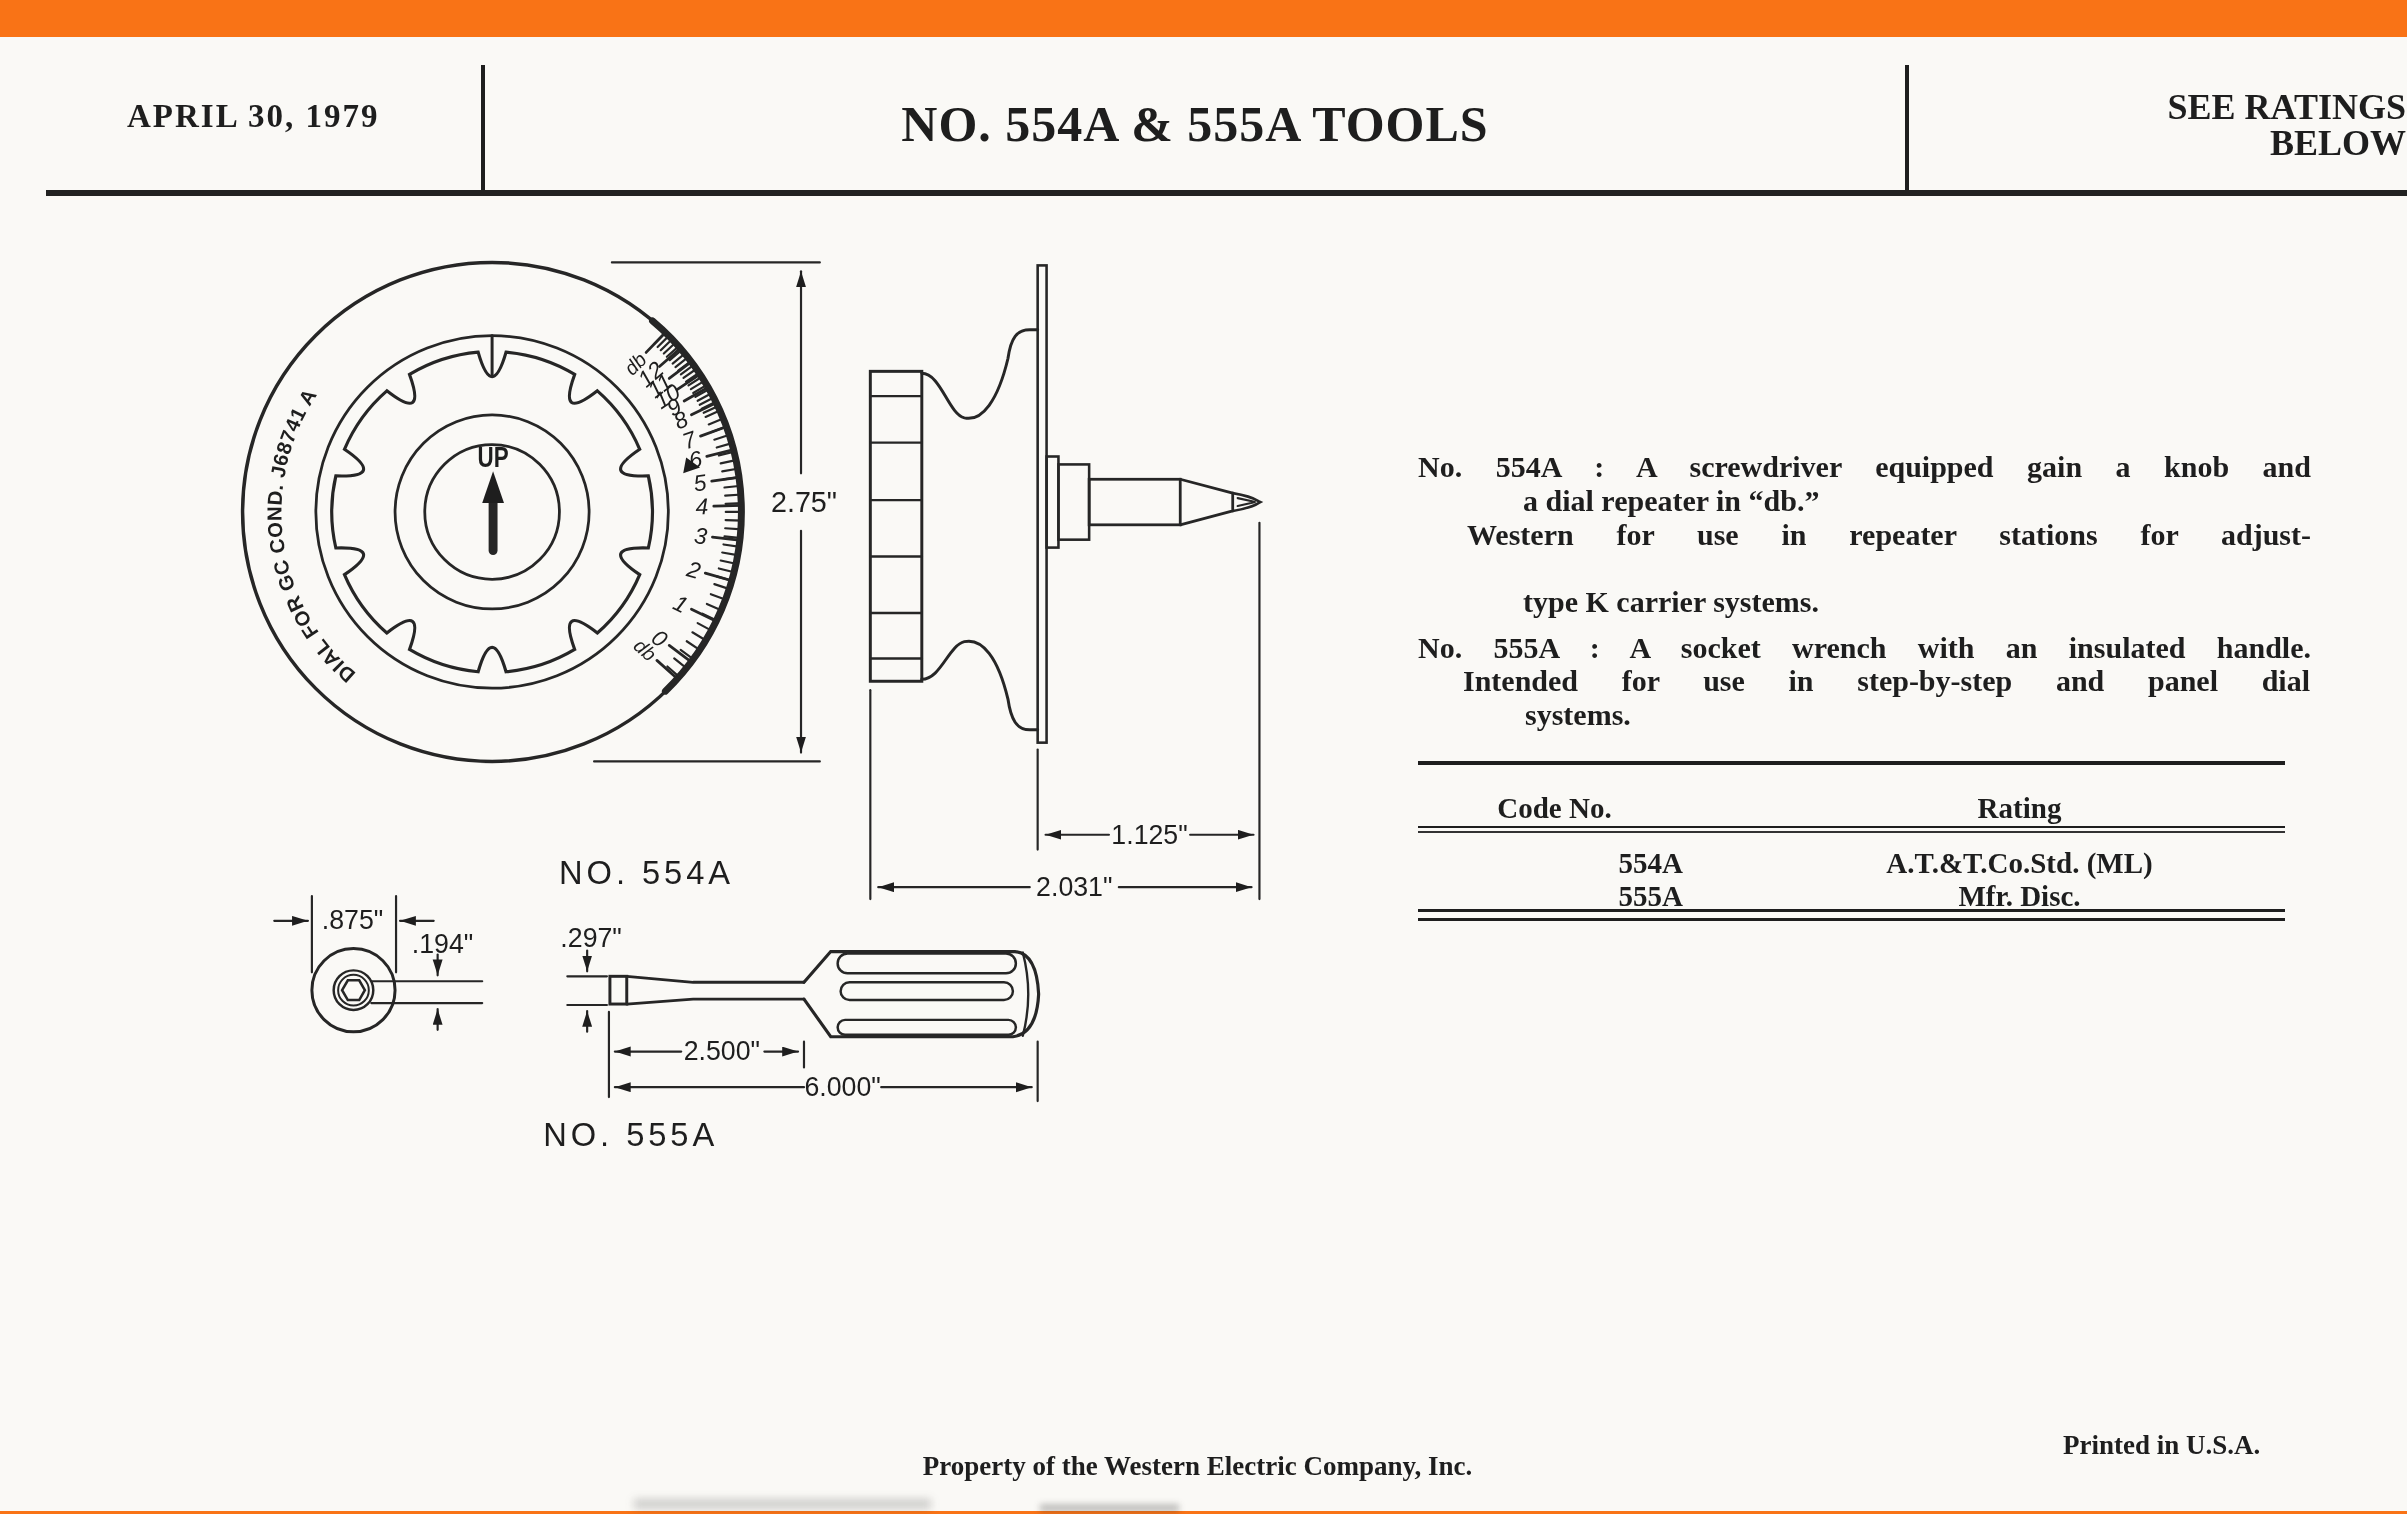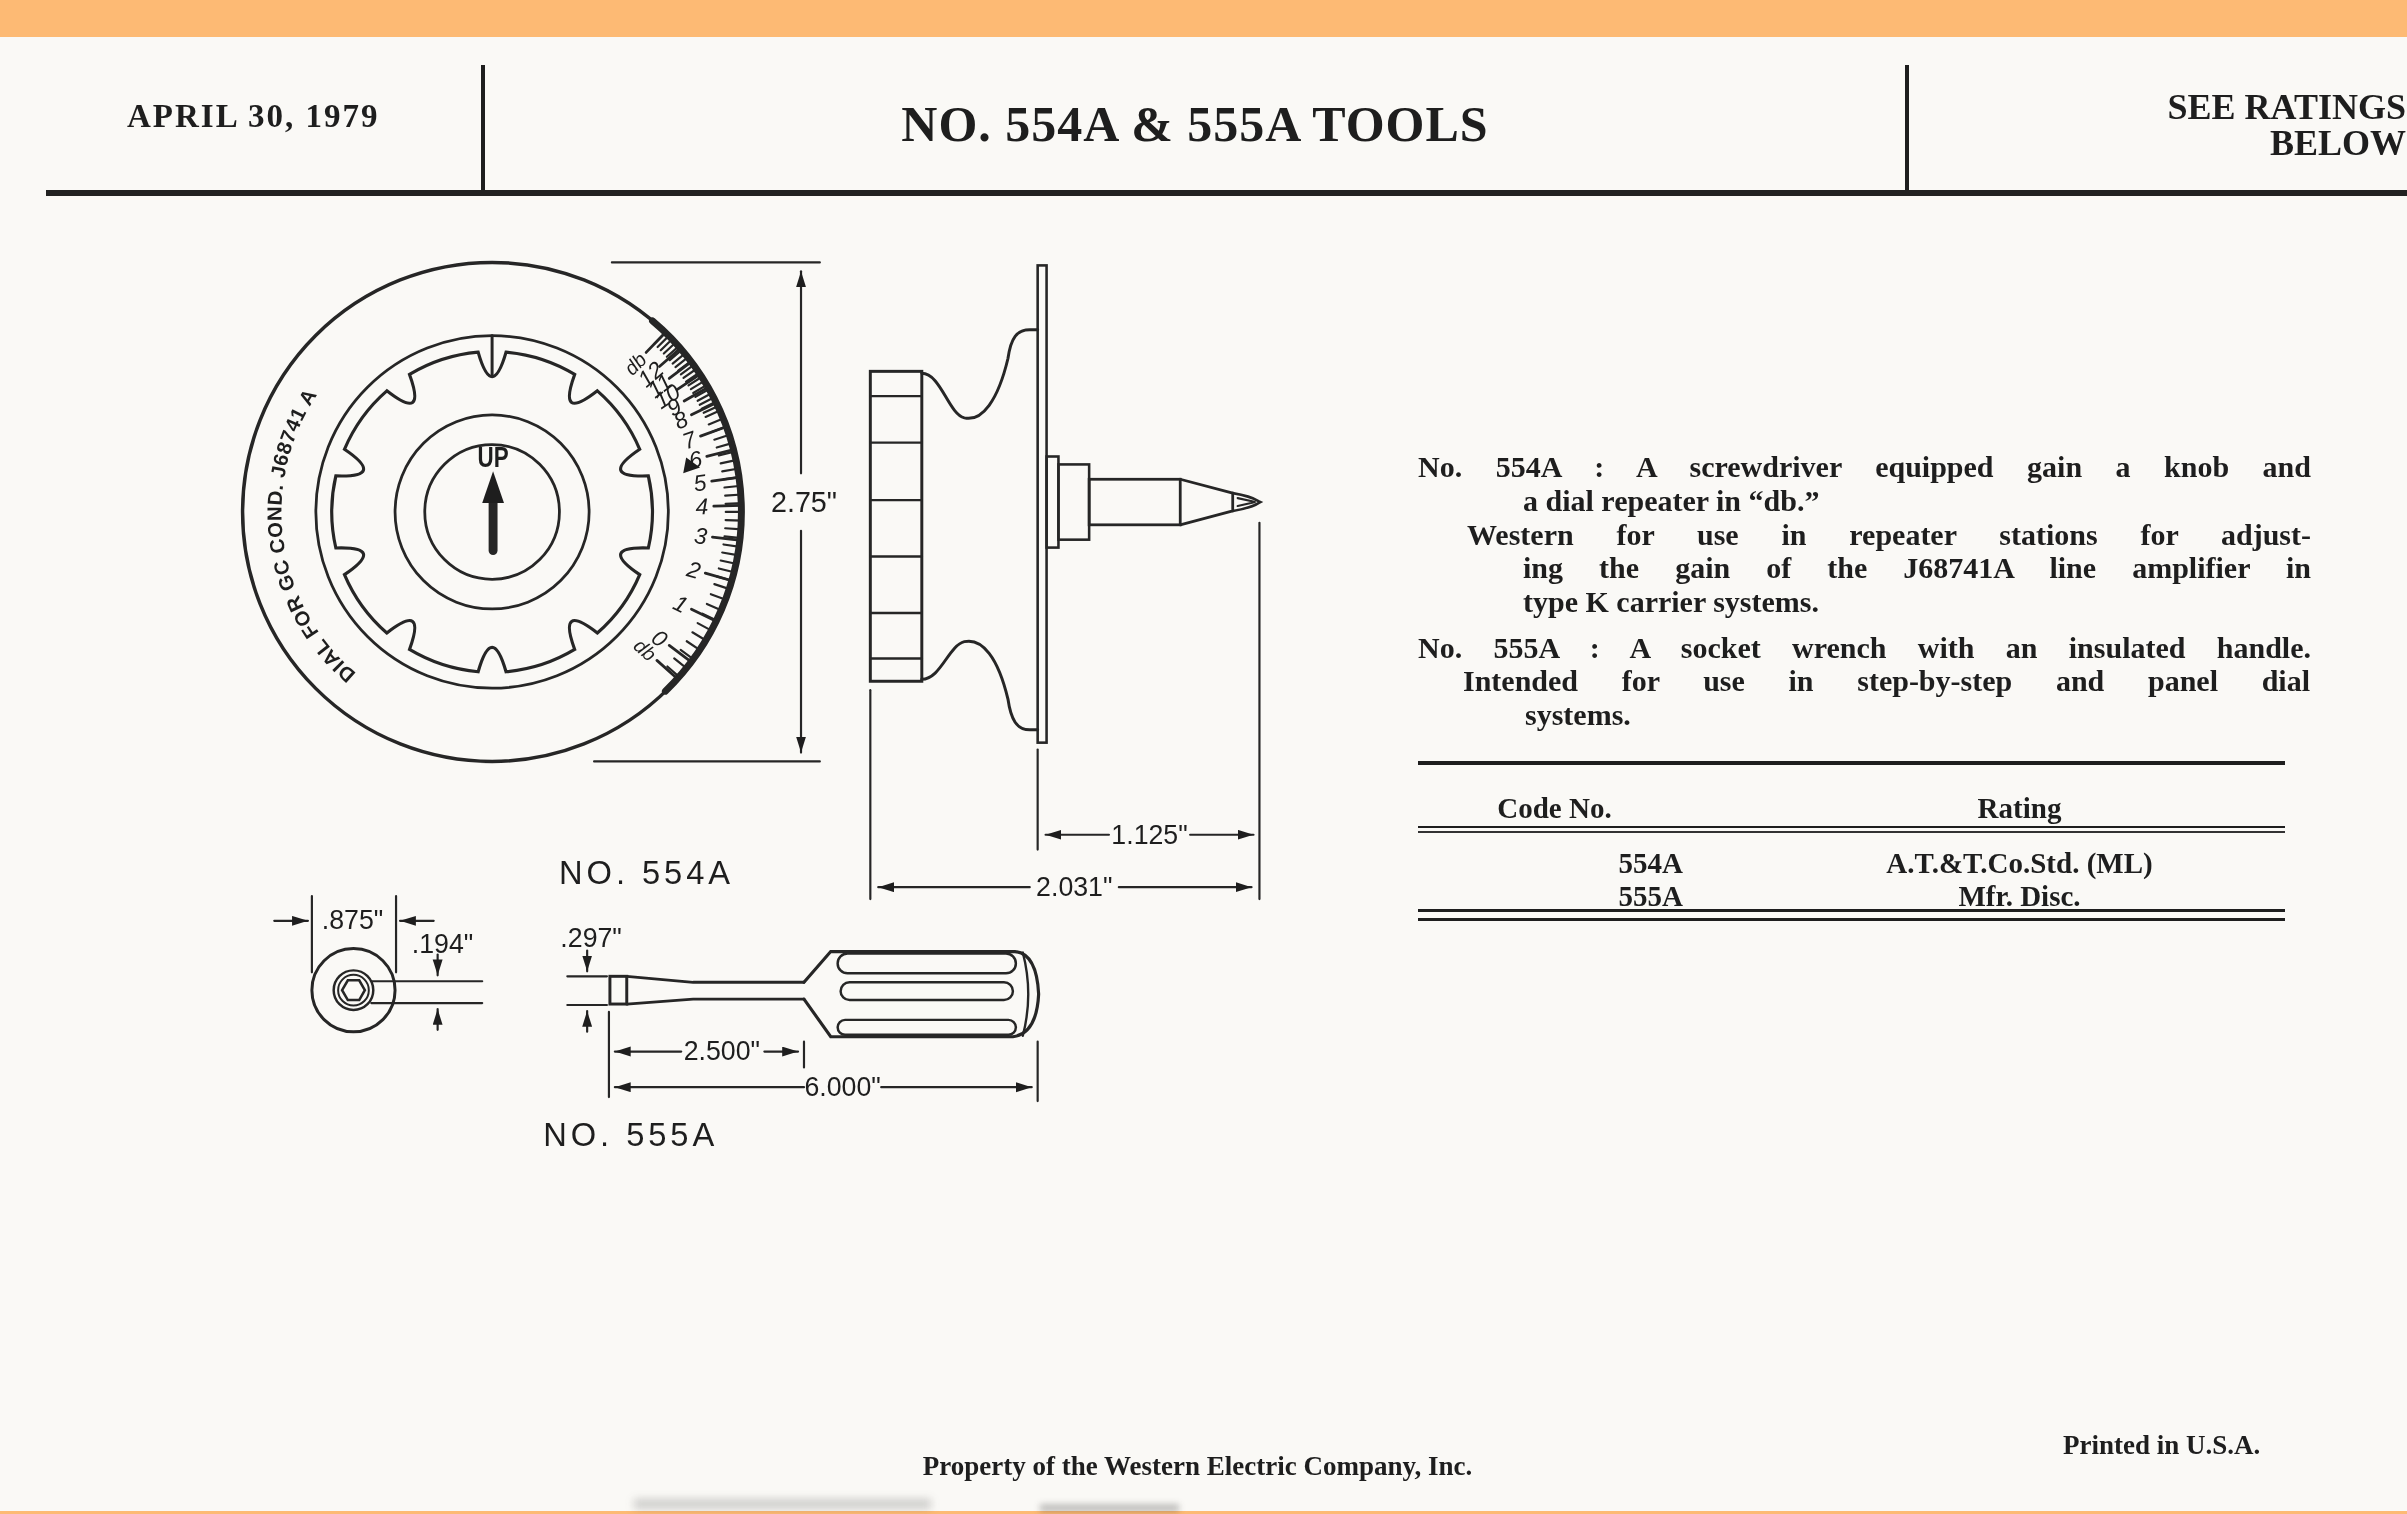--- a/index.html
+++ b/index.html
@@ -1,16 +1,16 @@
 <!DOCTYPE html>
 <html><head>
 <meta charset="utf-8">
 <style>
   html,body{margin:0;padding:0;background:#000;}
-  #canvas{position:relative;width:2408px;height:1515px;background:#fdba74;overflow:hidden;
+  #canvas{position:relative;width:2408px;height:1515px;background:#f97316;overflow:hidden;
           font-family:"Liberation Serif",serif;color:#1e1e1e;}
   .page{position:absolute;left:0;top:37px;width:2408px;height:1474px;background:#faf9f6;}
   .abs{position:absolute;}
   
   .doc-date{left:127px;top:98px;font-size:33px;font-weight:bold;letter-spacing:2px;white-space:nowrap;}
   .vdiv{width:4px;background:#1e1e1e;}
   .vdiv1{left:481px;top:65px;height:127px;}
   .vdiv2{left:1905px;top:65px;height:127px;}
   .doc-title{left:487px;top:95px;width:1416px;text-align:center;font-size:50px;font-weight:bold;letter-spacing:1px;white-space:nowrap;}
   .ratings{left:1911px;top:89px;width:495px;text-align:right;font-size:36px;font-weight:bold;line-height:36px;}
@@ -255,21 +255,20 @@
     <text class="sans" x="729" y="1071" text-anchor="middle" font-size="27">2.500"</text>
     <text class="sans" x="851" y="1107" text-anchor="middle" font-size="27">6.000"</text>
 
     <text class="sans" x="653" y="893" text-anchor="middle" font-size="33" letter-spacing="4" fill="#2a2a2a">NO. 554A</text>
     <text class="sans" x="637" y="1157" text-anchor="middle" font-size="33" letter-spacing="4" fill="#2a2a2a">NO. 555A</text>
   </svg>
 
   <div class="abs dline djust l1">No. 554A :  A screwdriver equipped gain a knob and</div>
   <div class="abs dline l2">a dial repeater in “db.”</div>
   <div class="abs dline djust l3">Western for use in repeater stations for adjust-</div>
-  <div class="abs dline djust l4">ing the gain of the J68741A line amplifier in</div>
   <div class="abs dline l5">type K carrier systems.</div>
   <div class="abs dline djust m1">No. 555A :  A socket wrench with an insulated handle.</div>
   <div class="abs dline djust m2">Intended for use in step-by-step and panel dial</div>
   <div class="abs dline m3">systems.</div>
 
   <div class="abs t-rule-top"></div>
   <div class="abs tcell t-code-h">Code No.</div>
   <div class="abs tcell t-rating-h">Rating</div>
   <div class="abs t-rule-mid"></div>
   <div class="abs tcell t-code-1">554A</div>

